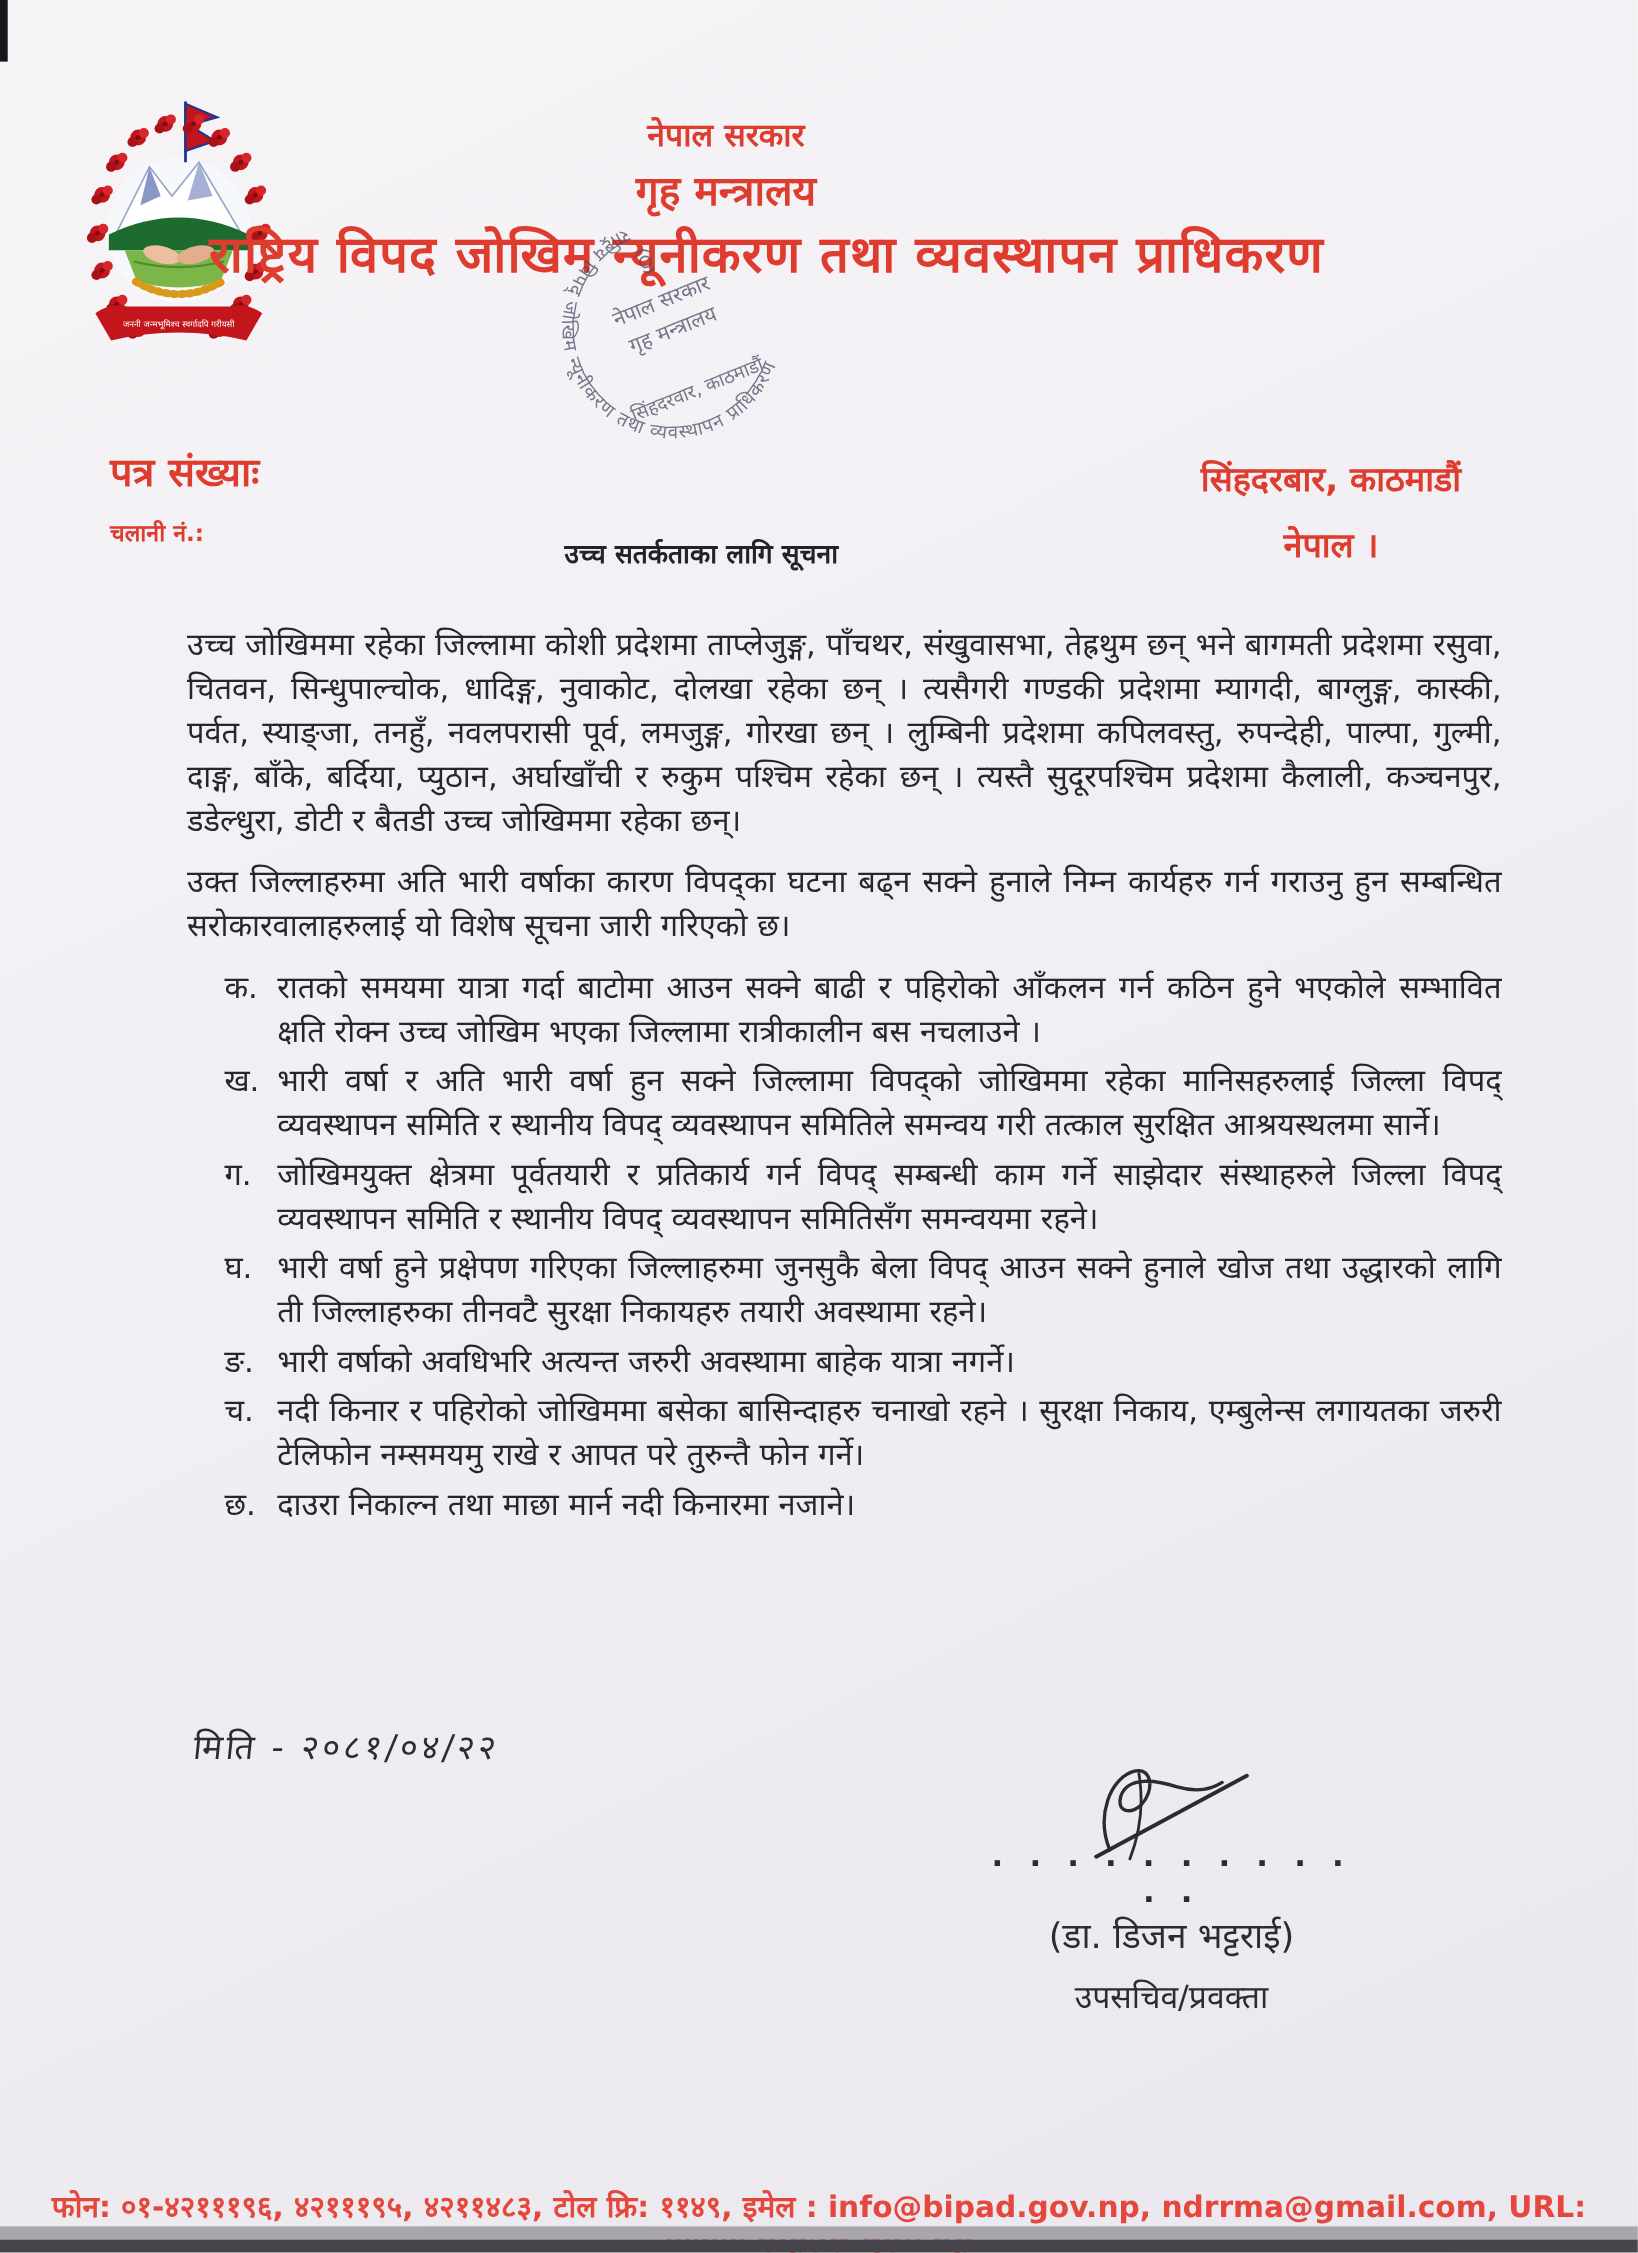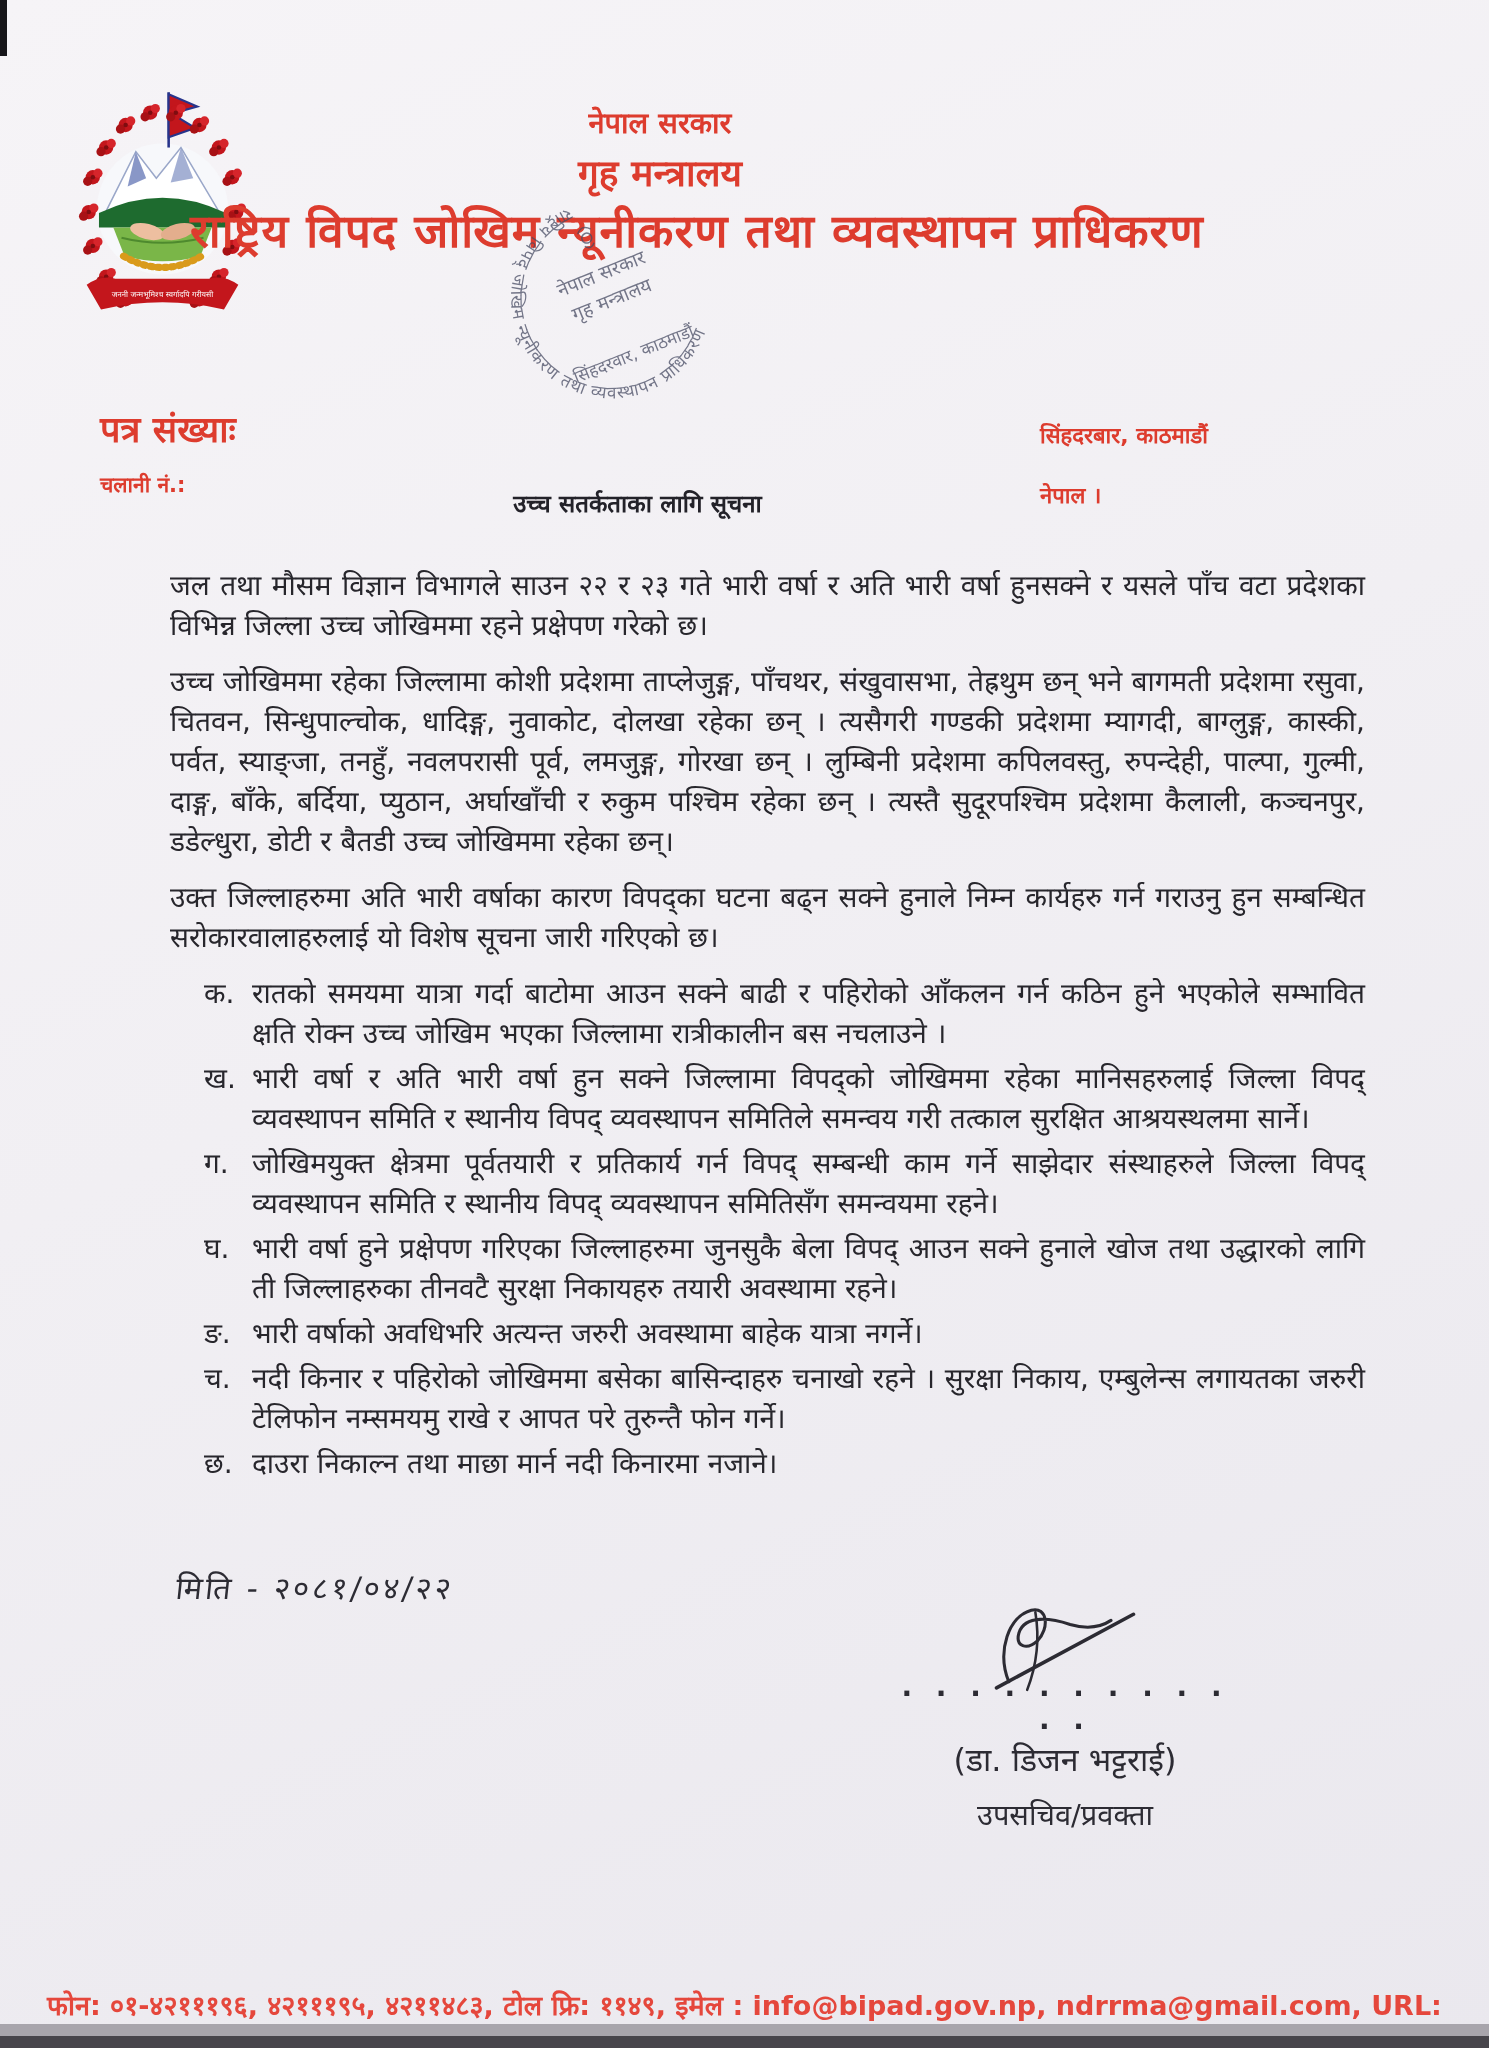--- a/index.html
+++ b/index.html
@@ -15,21 +15,21 @@
     color:var(--ink);
   }
   .abs{position:absolute;}
 
   .hdr-gov{top:102px;left:0;width:1320px;text-align:center;font-size:29px;font-weight:bold;color:var(--red);}
   .hdr-min{top:146px;left:0;width:1320px;text-align:center;font-size:37px;font-weight:bold;color:var(--red);}
   .hdr-auth{top:198px;left:190px;width:940px;text-align:center;font-size:46px;font-weight:bold;color:var(--red);white-space:nowrap;letter-spacing:1px;}
 
   .ref1{left:100px;top:404px;font-size:36px;font-weight:bold;color:var(--red);}
   .ref2{left:100px;top:470px;font-size:21px;font-weight:bold;color:var(--red);}
-  .addr{left:1040px;top:406px;width:340px;font-size:22px;font-weight:bold;color:var(--red);line-height:60px;}
+  .addr{left:1040px;top:406px;width:340px;text-align:center;font-size:31px;font-weight:bold;color:var(--red);line-height:60px;}
 
   .subject{top:486px;left:0;width:1275px;text-align:center;font-size:24px;font-weight:bold;color:#232229;}
 
   .body{left:170px;top:566px;width:1195px;font-size:28px;line-height:40px;color:var(--ink);}
   .body p{margin:0 0 16px 0;text-align:justify;}
   .list{margin-left:34px;}
   .li{display:flex;gap:10px;margin-bottom:5px;}
   .li .marker{flex:0 0 38px;}
   .li .txt{flex:1;text-align:justify;}
 
@@ -128,21 +128,20 @@
   <div class="abs ref2">चलानी नं.:</div>
 
   <div class="abs addr">
     <div>सिंहदरबार, काठमाडौं</div>
     <div>नेपाल ।</div>
   </div>
 
   <div class="abs subject">उच्च सतर्कताका लागि सूचना</div>
 
   <div class="abs body">
-    <p>जल तथा मौसम विज्ञान विभागले साउन २२ र २३ गते भारी वर्षा र अति भारी वर्षा हुनसक्ने र यसले पाँच वटा प्रदेशका विभिन्न जिल्ला उच्च जोखिममा रहने प्रक्षेपण गरेको छ।</p>
     <p>उच्च जोखिममा रहेका जिल्लामा कोशी प्रदेशमा ताप्लेजुङ्ग, पाँचथर, संखुवासभा, तेह्रथुम छन् भने बागमती प्रदेशमा रसुवा, चितवन, सिन्धुपाल्चोक, धादिङ्ग, नुवाकोट, दोलखा रहेका छन् । त्यसैगरी गण्डकी प्रदेशमा म्यागदी, बाग्लुङ्ग, कास्की, पर्वत, स्याङ्जा, तनहुँ, नवलपरासी पूर्व, लमजुङ्ग, गोरखा छन् । लुम्बिनी प्रदेशमा कपिलवस्तु, रुपन्देही, पाल्पा, गुल्मी, दाङ्ग, बाँके, बर्दिया, प्युठान, अर्घाखाँची र रुकुम पश्चिम रहेका छन् । त्यस्तै सुदूरपश्चिम प्रदेशमा कैलाली, कञ्चनपुर, डडेल्धुरा, डोटी र बैतडी उच्च जोखिममा रहेका छन्।</p>
     <p>उक्त जिल्लाहरुमा अति भारी वर्षाका कारण विपद्का घटना बढ्न सक्ने हुनाले निम्न कार्यहरु गर्न गराउनु हुन सम्बन्धित सरोकारवालाहरुलाई यो विशेष सूचना जारी गरिएको छ।</p>
 
     <div class="list">
       <div class="li">
         <span class="marker">क.</span>
         <span class="txt">रातको समयमा यात्रा गर्दा बाटोमा आउन सक्ने बाढी र पहिरोको आँकलन गर्न कठिन हुने भएकोले सम्भावित क्षति रोक्न उच्च जोखिम भएका जिल्लामा रात्रीकालीन बस नचलाउने ।</span>
       </div>
       <div class="li">
         <span class="marker">ख.</span>

